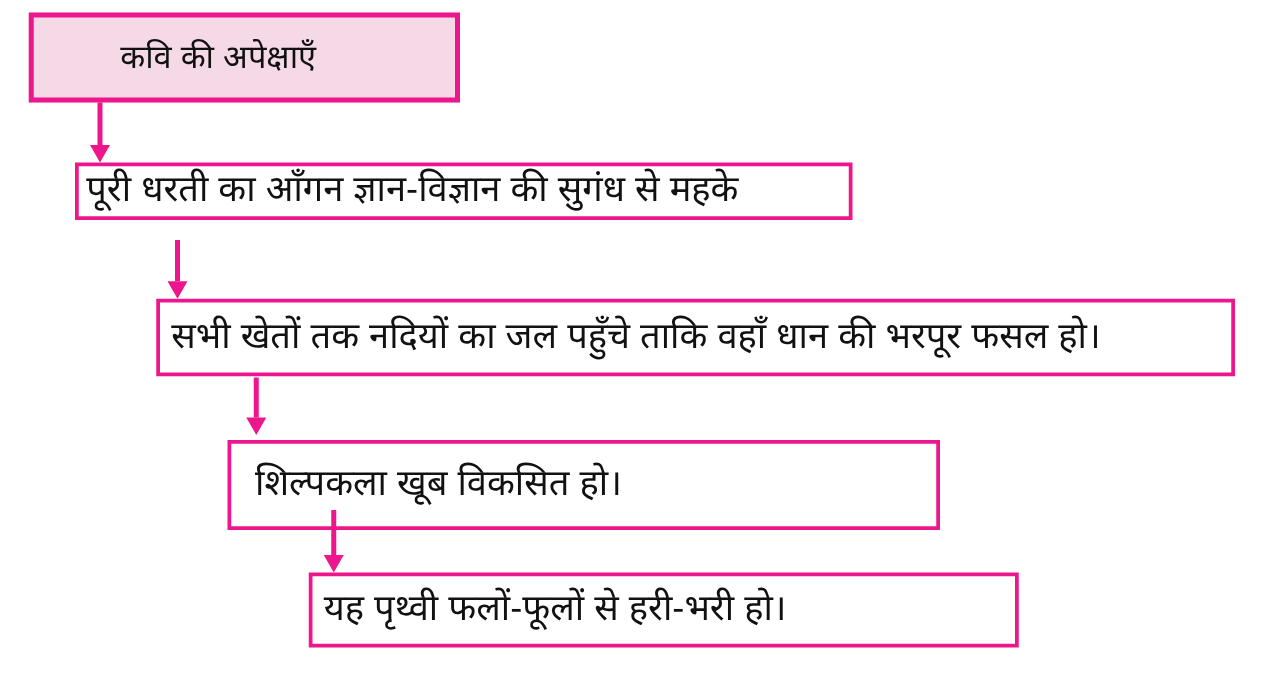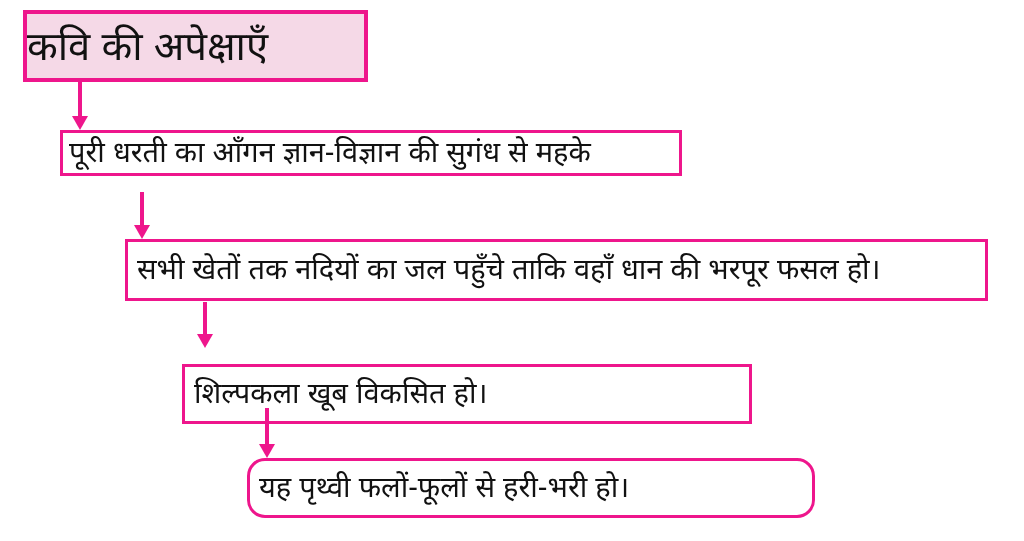--- a/index.html
+++ b/index.html
@@ -31,32 +31,32 @@
     color:var(--text);
     display:flex;
     align-items:center;
     font-size:29px;
     line-height:1.15;
     white-space:nowrap;
   }
   .node.root{
     border-width:4px;
     background:var(--root-fill);
-    justify-content:flex-start;
+    justify-content:center;
     padding-right:42px;
-    font-size:40px;
+    font-size:26px;
   }
   .node-label{ display:inline-block; }
 
   
   #node-title       { left:23px;  top:10px;  width:345px; height:72px; }
   #node-exp1        { left:60px;  top:130px; width:622px; height:46px; padding-left:6px; }
   #node-exp2        { left:125px; top:239px; width:863px; height:62px; padding-left:9px; }
-  #node-exp3        { left:182px; top:364px; width:570px; height:60px; padding-left:9px; }
-  #node-exp4        { left:247px; top:458px; width:568px; height:60px; padding-left:9px;border-radius:18px; }
+  #node-exp3        { left:182px; top:352px; width:570px; height:72px; padding-left:19px; }
+  #node-exp4        { left:247px; top:458px; width:568px; height:60px; padding-left:9px; }
 
   
   .arrow-line{
     position:absolute;
     width:4px;
     background:var(--border);
   }
   .arrow-head{
     position:absolute;
     width:0;

